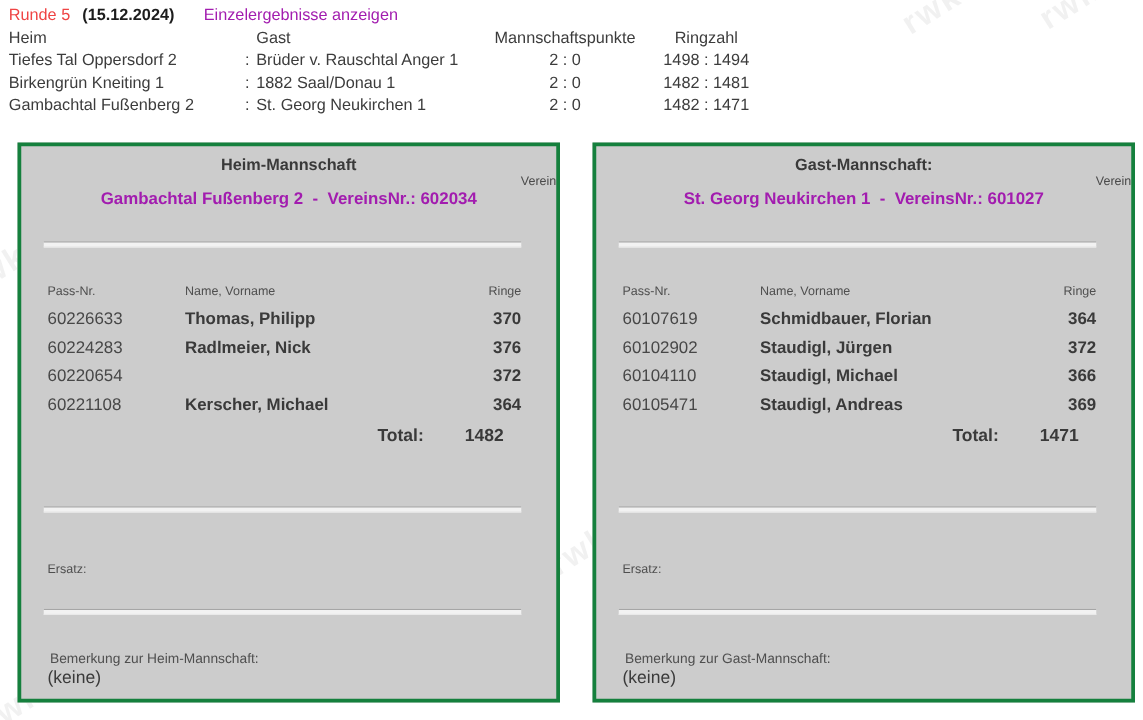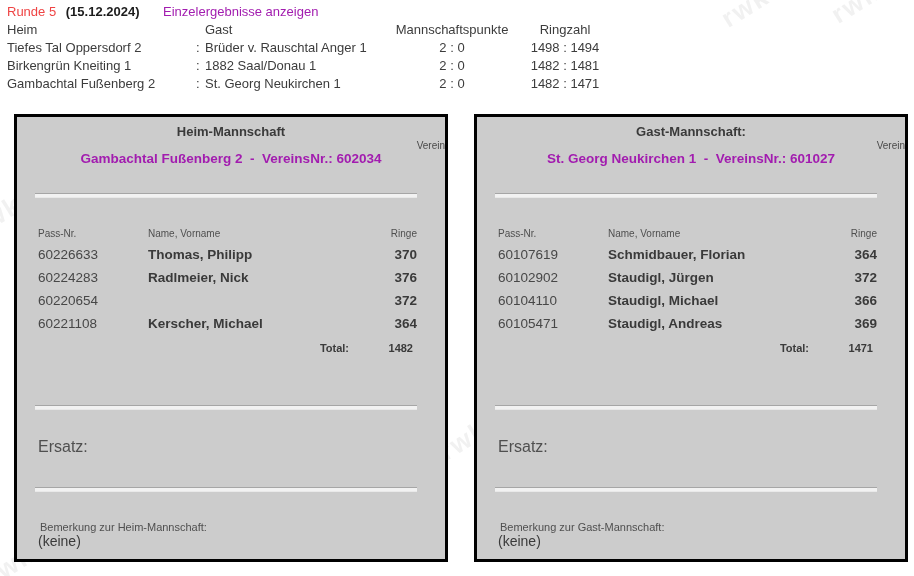--- a/index.html
+++ b/index.html
@@ -52,21 +52,21 @@
   .results .c-rings { text-align: center; }
   .results .hdr-gast { padding-left: 9px; }
 
   
   .panel {
     position: absolute;
     top: 114px;
     width: 434px;
     height: 448px;
     background: #cccccc;
-    border: 3px solid #000000;
+    border: 3px solid #15803d;
   }
   .panel-home { left: 14px; }
   .panel-guest { left: 474px; }
 
   .panel .p-title { position: absolute; top: 7px; left: 0; right: 0; text-align: center; font-size: 13px; font-weight: bold; color: #3a3a3a; }
   .panel .p-sub { position: absolute; top: 23px; left: 0; right: 0; text-align: right; font-size: 10px; color: #4a4a4a; }
   .panel .p-team { position: absolute; top: 34px; left: 0; right: 0; text-align: center; font-size: 13.5px; font-weight: bold; color: #a21caf; white-space: pre; }
 
   .divider {
     position: absolute; left: 18px; right: 28px; height: 5px;
@@ -81,25 +81,25 @@
   .colhdr { position: absolute; font-size: 10px; color: #4f4f4f; top: 111px; }
   .ch-pass { left: 21px; }
   .ch-name { left: 131px; }
   .ch-rings { right: 28px; text-align: right; }
 
   .srow { position: absolute; left: 0; right: 0; height: 18px; font-size: 13.5px; line-height: 18px; }
   .srow .pass { position: absolute; left: 21px; color: #474747; }
   .srow .name { position: absolute; left: 131px; font-weight: bold; color: #3a3a3a; }
   .srow .rings { position: absolute; right: 28px; width: 60px; text-align: right; font-weight: bold; color: #3a3a3a; }
 
-  .trow { position: absolute; left: 0; right: 4px; top: 222px; height: 18px; font-size: 11px; line-height: 18px; }
+  .trow { position: absolute; left: 0; right: 14px; top: 222px; height: 18px; font-size: 14px; line-height: 18px; }
   .trow .tlabel { position: absolute; right: 92px; width: 120px; text-align: right; font-weight: bold; color: #3a3a3a; }
   .trow .tvalue { position: absolute; right: 28px; width: 60px; text-align: right; font-weight: bold; color: #3a3a3a; }
 
-  .ersatz { position: absolute; top: 321px; left: 21px; font-size: 16px; color: #4f4f4f; }
+  .ersatz { position: absolute; top: 333px; left: 21px; font-size: 10px; color: #4f4f4f; }
   .remark-label { position: absolute; top: 404px; left: 23px; font-size: 11px; color: #4f4f4f; }
   .remark-value { position: absolute; top: 416px; left: 21px; font-size: 14px; color: #3a3a3a; }
 </style>
 </head>
 <body>
 
 <div class="page">
 
   <span class="wm" style="top:-8px; left:720px;">rwk</span>
   <span class="wm" style="top:-12px; left:830px;">rwk</span>

